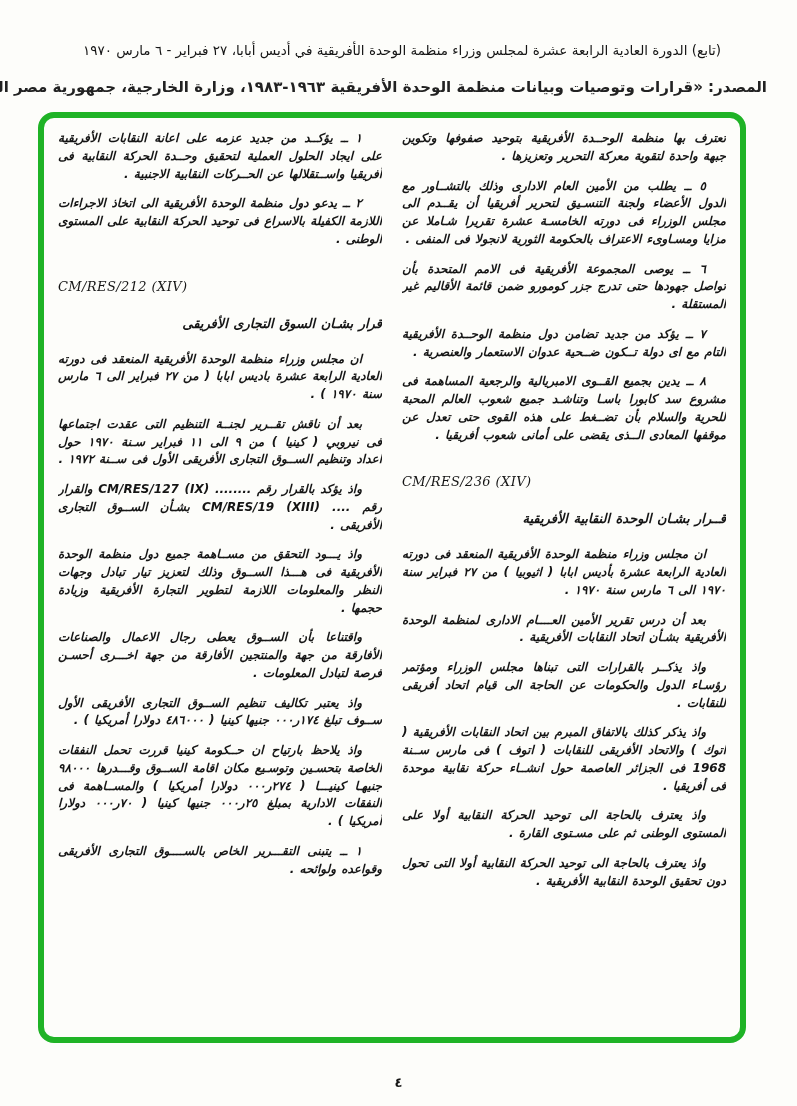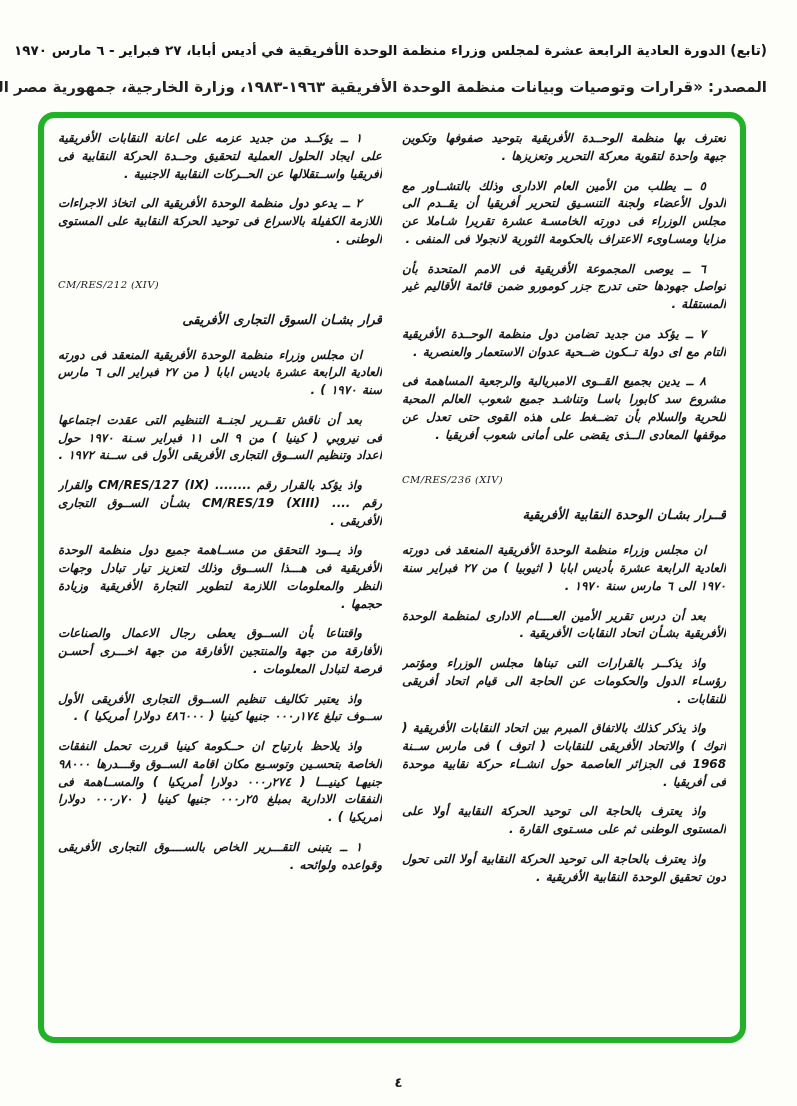--- a/index.html
+++ b/index.html
@@ -7,21 +7,21 @@
     width:797px;height:1106px;position:relative;
     background:#fdfdfa;color:#151515;
     font-family:"DejaVu Sans",sans-serif;
     overflow:hidden;
   }
   .page-header{
     position:absolute;top:42px;left:30px;right:30px;
     direction:rtl;text-align:center;
   }
   .header-line1{
-    font-size:13.5px;font-weight:700;letter-spacing:.2px;
+    font-size:13.5px;font-weight:400;letter-spacing:.2px;
     white-space:nowrap;
     padding-left:7px;
   }
   .header-line2{
     font-size:15px;font-weight:700;margin-top:20px;color:#222;
     white-space:nowrap;
   }
   .doc-frame{
     position:absolute;left:38px;top:112px;width:708px;height:931px;
     box-sizing:border-box;border:6px solid #1fb326;border-radius:16px;
@@ -31,21 +31,21 @@
     display:flex;direction:rtl;gap:20px;height:100%;
   }
   .col{flex:1 1 0;direction:rtl;overflow:hidden;font-style:italic;}
   .para{
     margin:0 0 12px;font-size:12px;line-height:1.48;font-weight:700;
     text-align:justify;text-indent:20px;word-spacing:1px;
   }
   .para.no-indent{text-indent:0;}
   .res-code{
     direction:ltr;text-align:left;unicode-bidi:embed;
-    font-family:"DejaVu Serif",serif;font-size:10px;font-weight:400;
+    font-family:"DejaVu Serif",serif;font-size:13px;font-weight:400;
     letter-spacing:.4px;margin:30px 0 22px;
   }
   .res-title{
     font-size:13px;font-weight:700;
     margin:0 0 20px;text-indent:0;word-spacing:1px;
   }
   .page-number{
     position:absolute;bottom:16px;left:0;right:0;text-align:center;
     font-size:13px;font-weight:700;
   }

